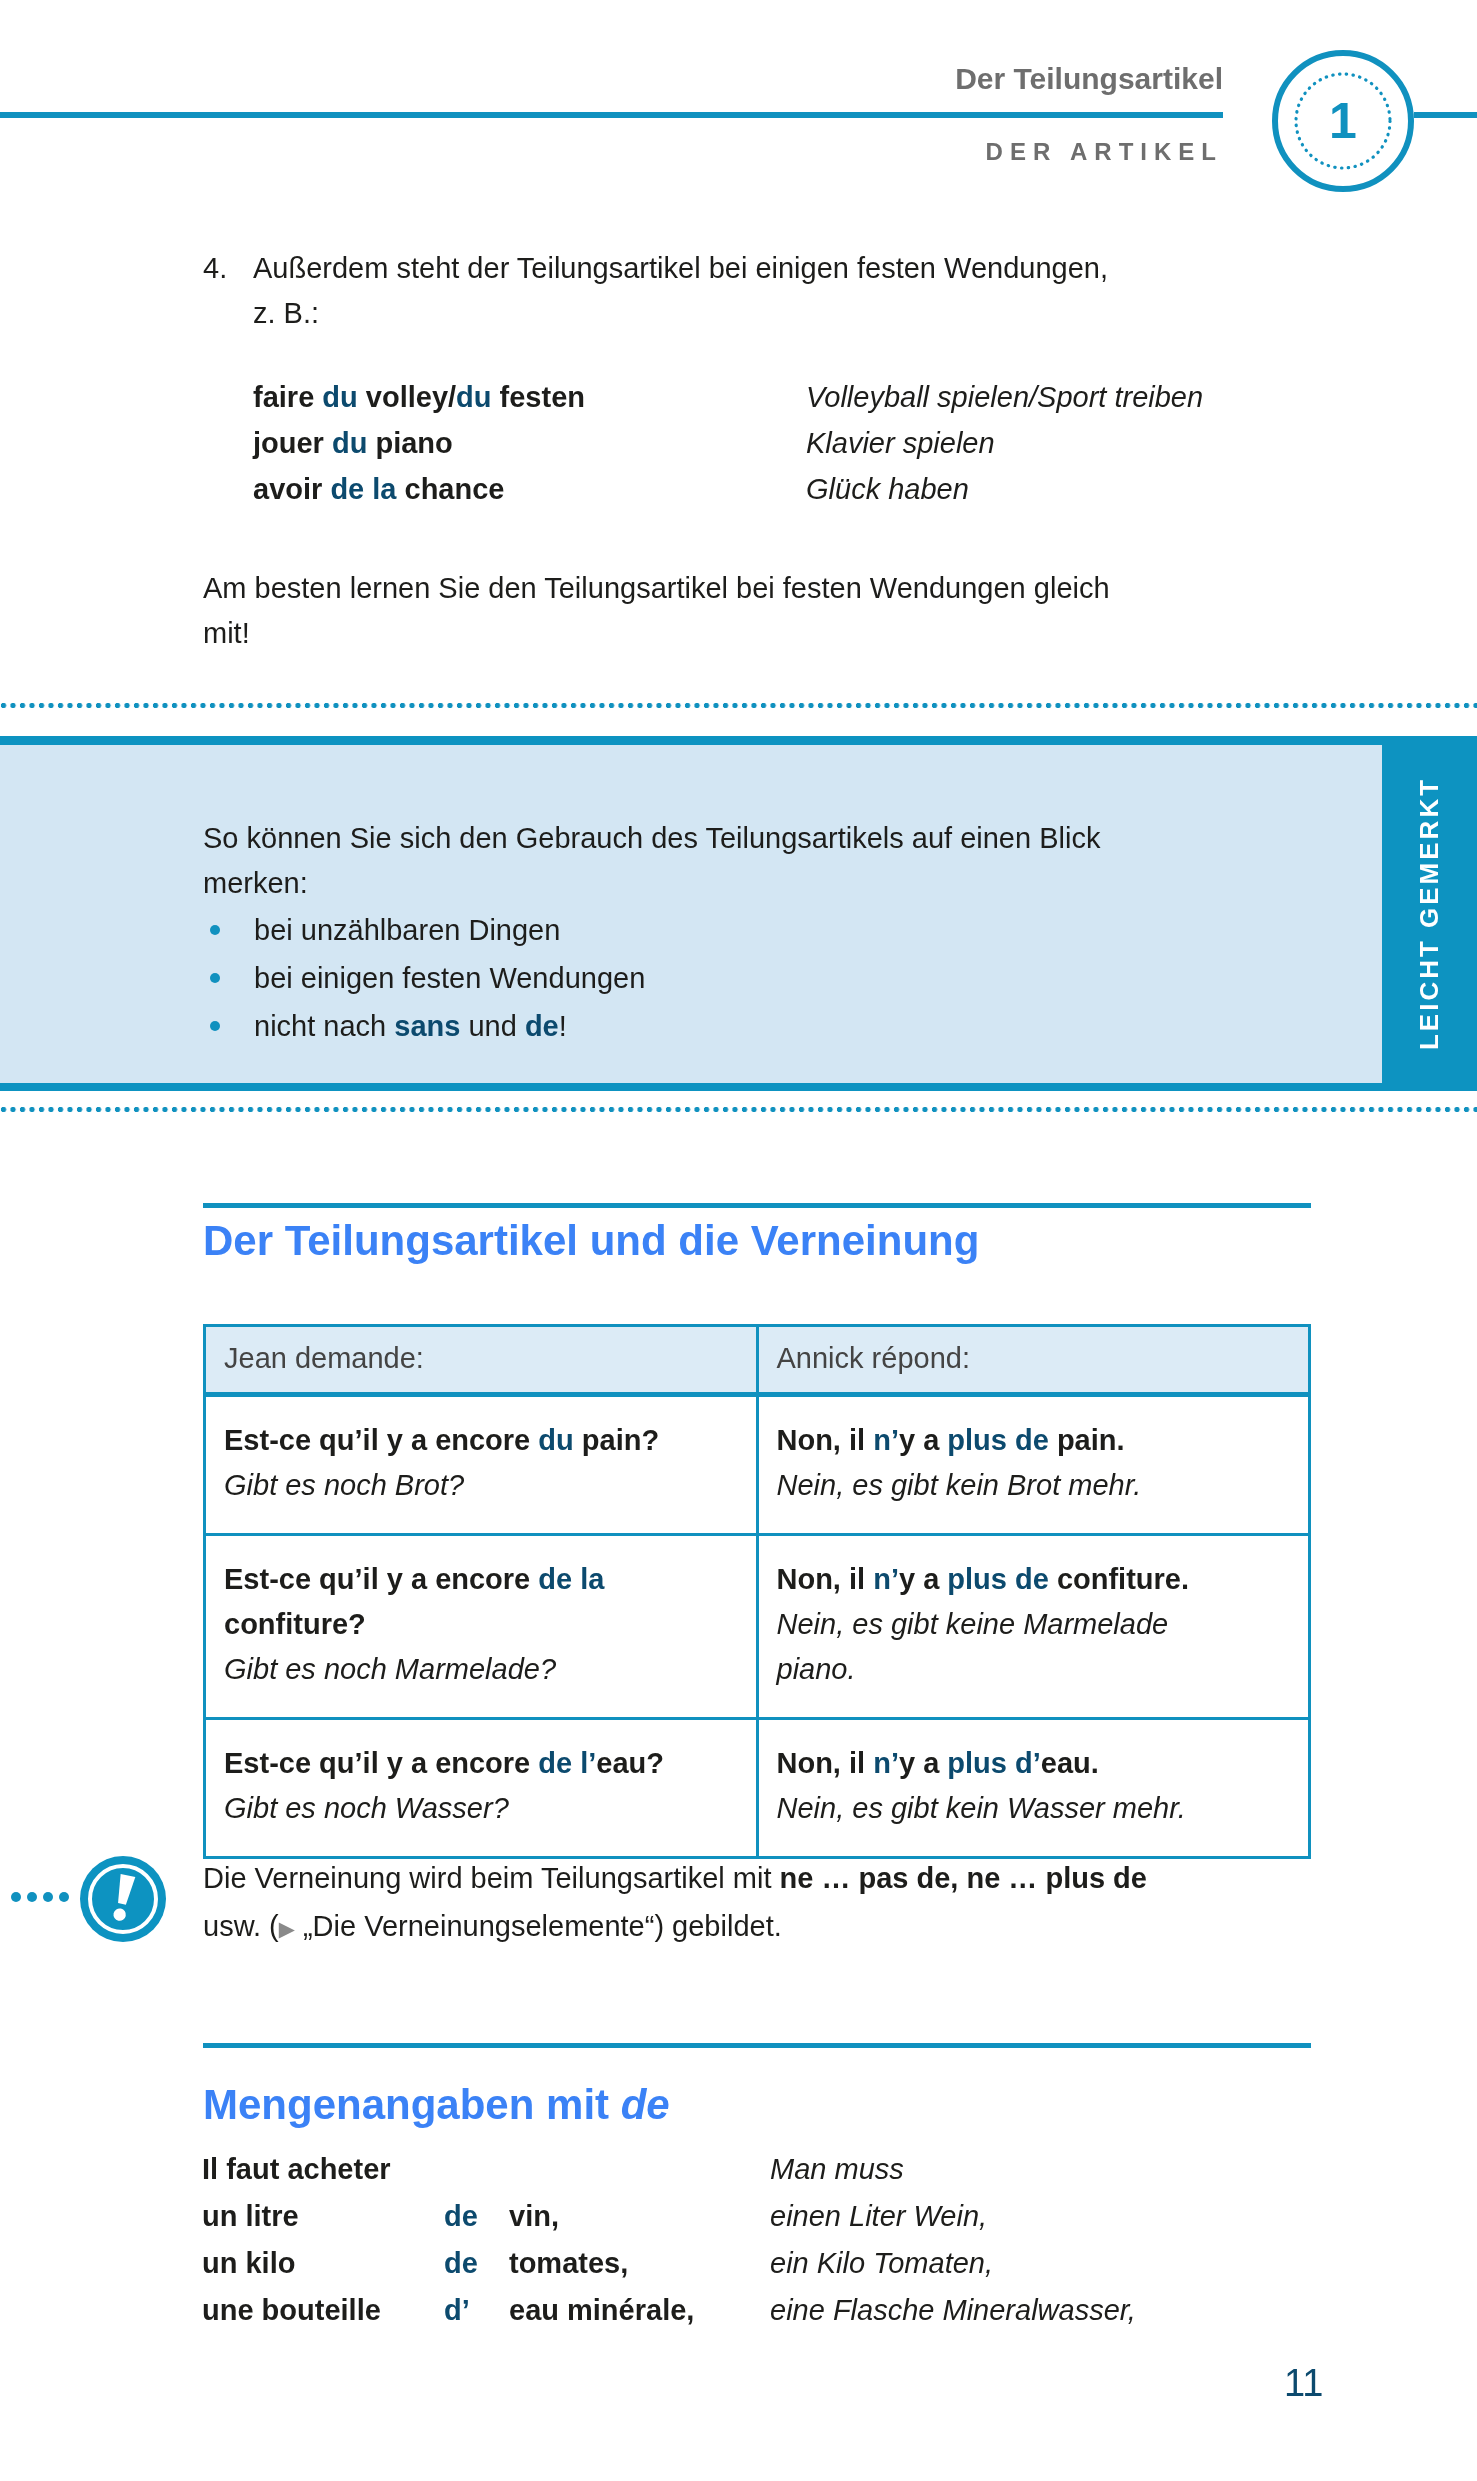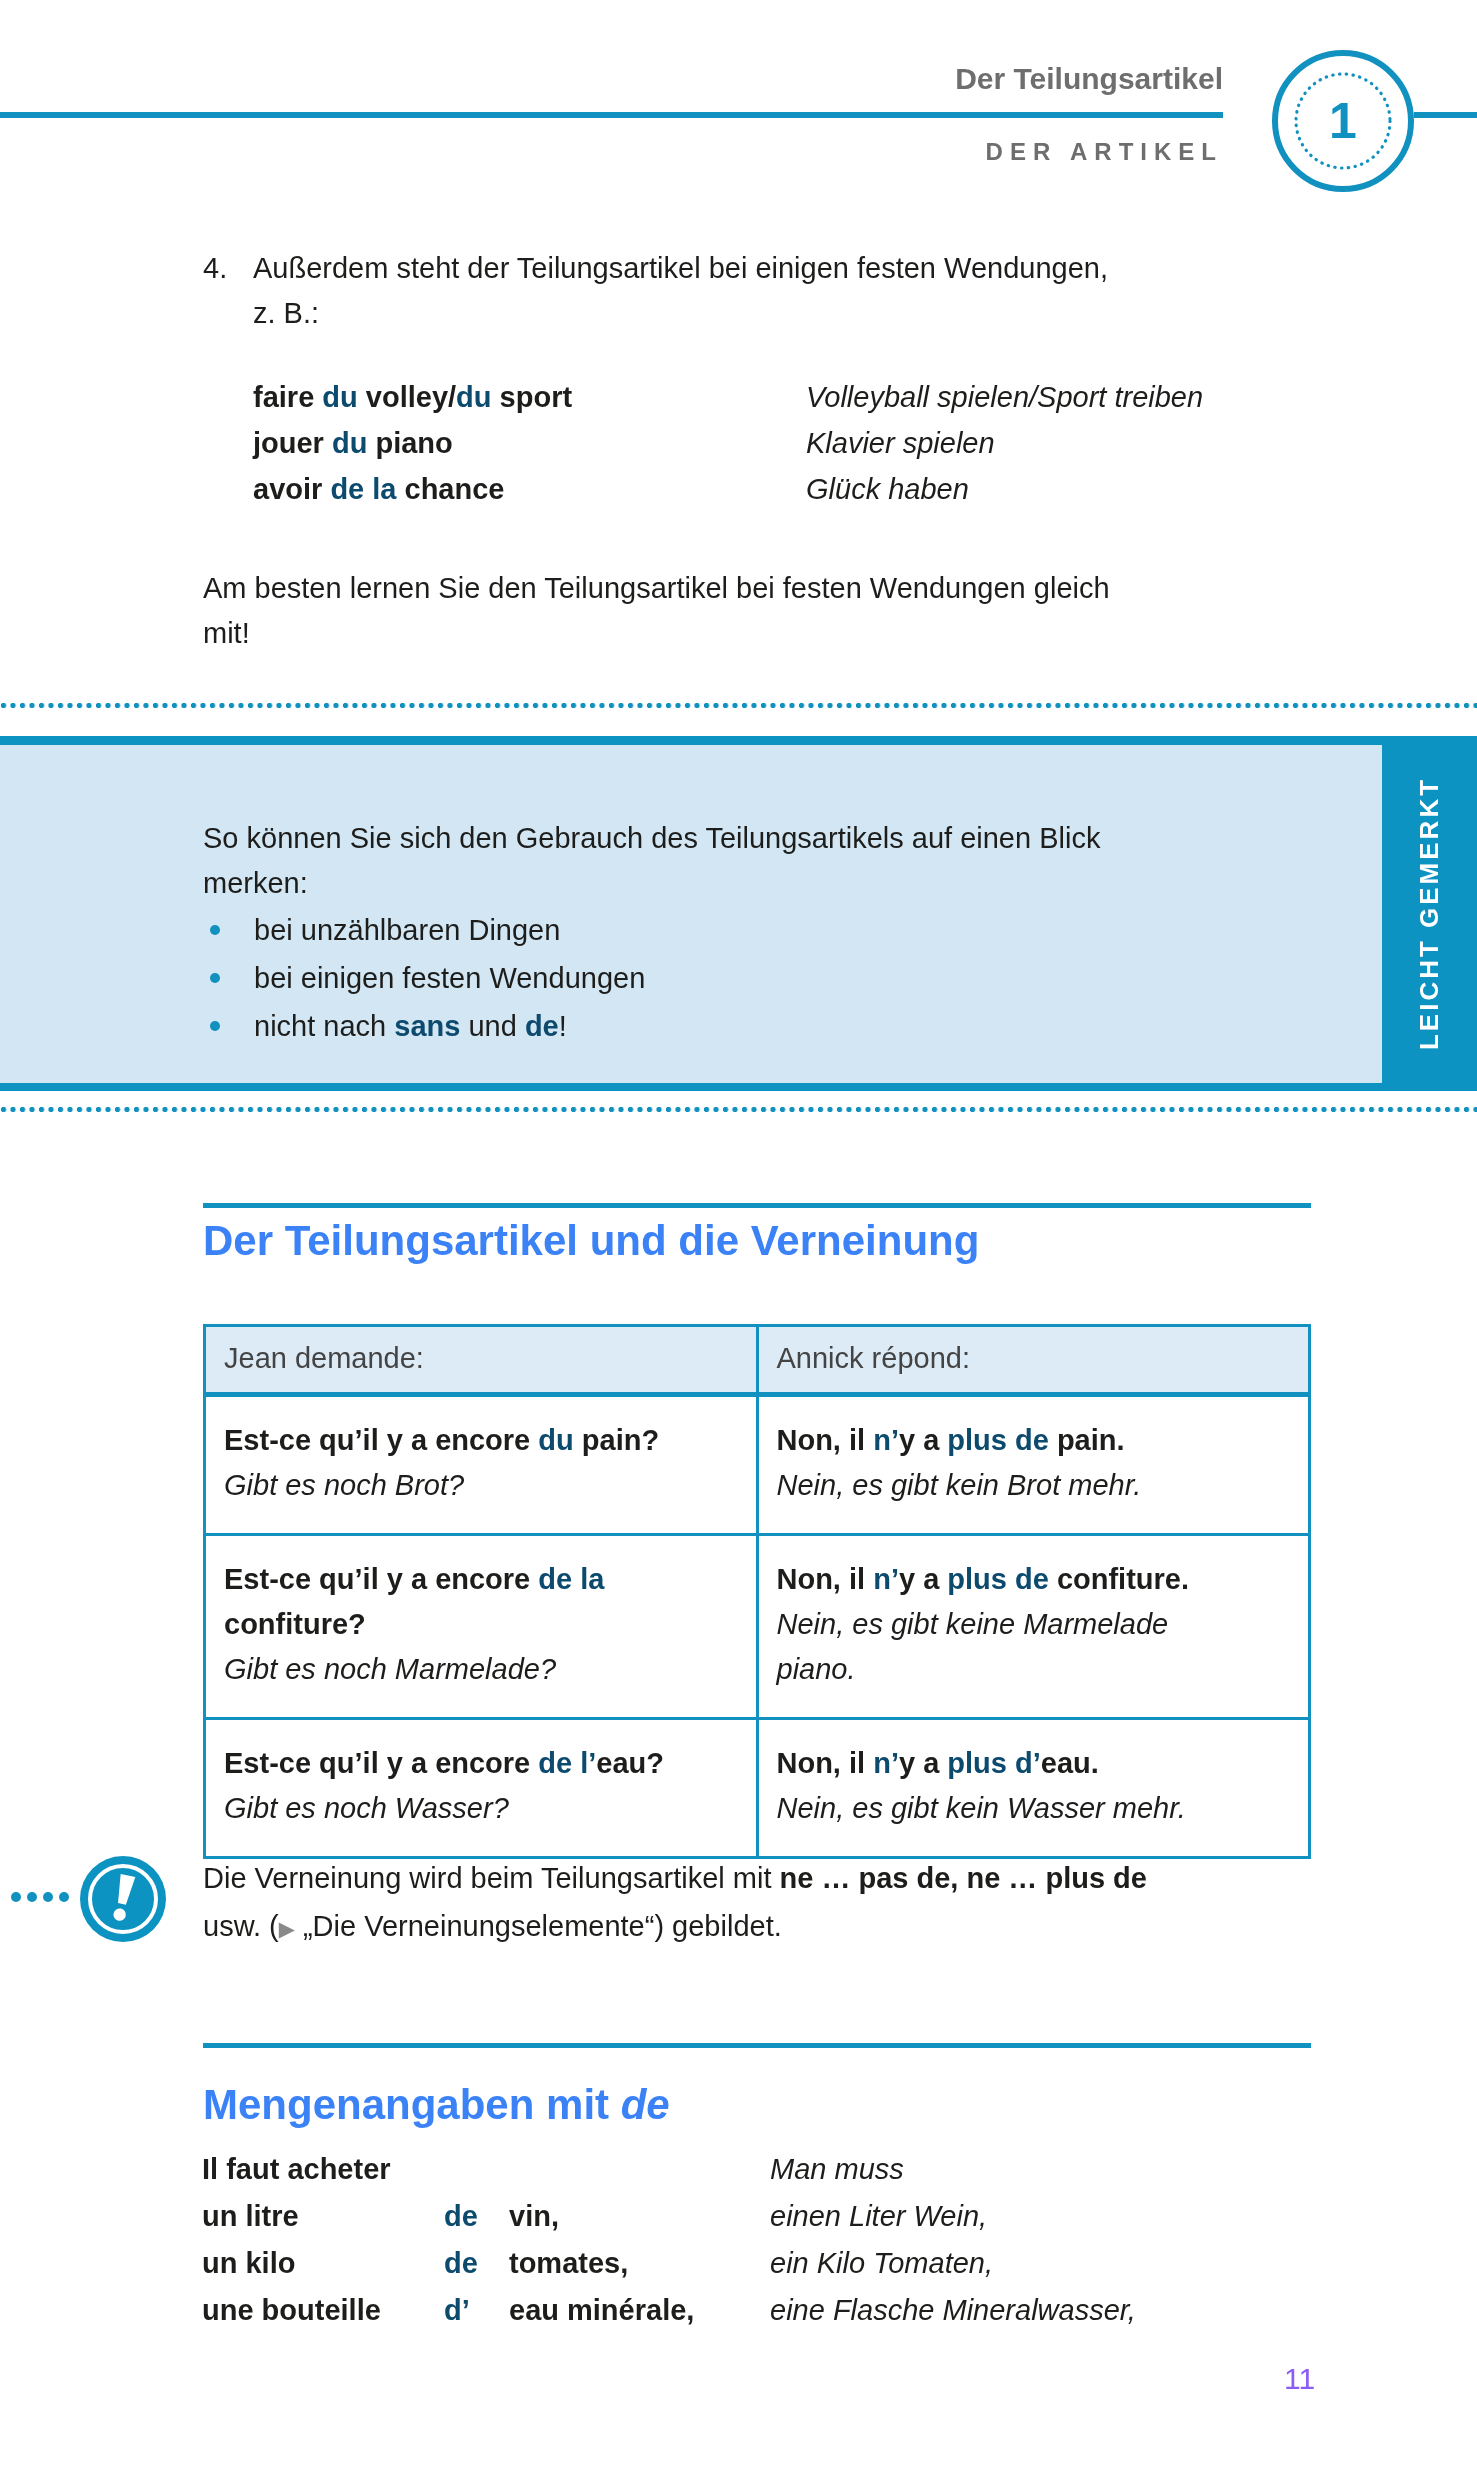--- a/index.html
+++ b/index.html
@@ -62,21 +62,21 @@
   
   .ndot{position:absolute;width:10px;height:10px;border-radius:50%;background:#1091bf;top:1892px;}
   .note-icon{position:absolute;left:79px;top:1855px;width:88px;height:88px;}
   .note{position:absolute;left:203px;top:1854px;width:1115px;font-size:29px;line-height:48px;}
   .arrow{color:#8a8a8a;font-size:21px;}
 
   
   .qty{position:absolute;left:202px;top:2146px;width:1115px;font-size:29px;}
   .qrow{display:grid;grid-template-columns:242px 65px 261px auto;line-height:47px;}
 
-  .pagenum{position:absolute;left:1284px;top:2362px;font-size:30px;color:#8b5cf6;}
+  .pagenum{position:absolute;left:1284px;top:2362px;font-size:38px;color:#0c4a6e;}
 </style>
 </head>
 <body>
 
 <div class="page">
 
   <div class="hdr-title">Der Teilungsartikel</div>
   <div class="hdr-rule hdr-rule-left"></div>
   <div class="hdr-rule hdr-rule-right"></div>
   <div class="hdr-sub">DER ARTIKEL</div>
@@ -91,21 +91,21 @@
   <div class="p4">
     <div class="p4num">4.</div>
     <div class="p4text">
       <div>Außerdem steht der Teilungsartikel bei einigen festen Wendungen,</div>
       <div>z. B.:</div>
     </div>
   </div>
 
   <div class="examples">
     <div class="exrow">
-      <div class="bold"><span>faire </span><span class="teal">du</span><span> volley/</span><span class="teal">du</span><span> sport</span></div>
+      <div class="bold"><span>faire </span><span class="teal">du</span><span> volley/</span><span class="teal">du</span><span> festen</span></div>
       <div class="ital">Volleyball spielen/Sport treiben</div>
     </div>
     <div class="exrow">
       <div class="bold"><span>jouer </span><span class="teal">du</span><span> piano</span></div>
       <div class="ital">Klavier spielen</div>
     </div>
     <div class="exrow">
       <div class="bold"><span>avoir </span><span class="teal">de la</span><span> chance</span></div>
       <div class="ital">Glück haben</div>
     </div>

